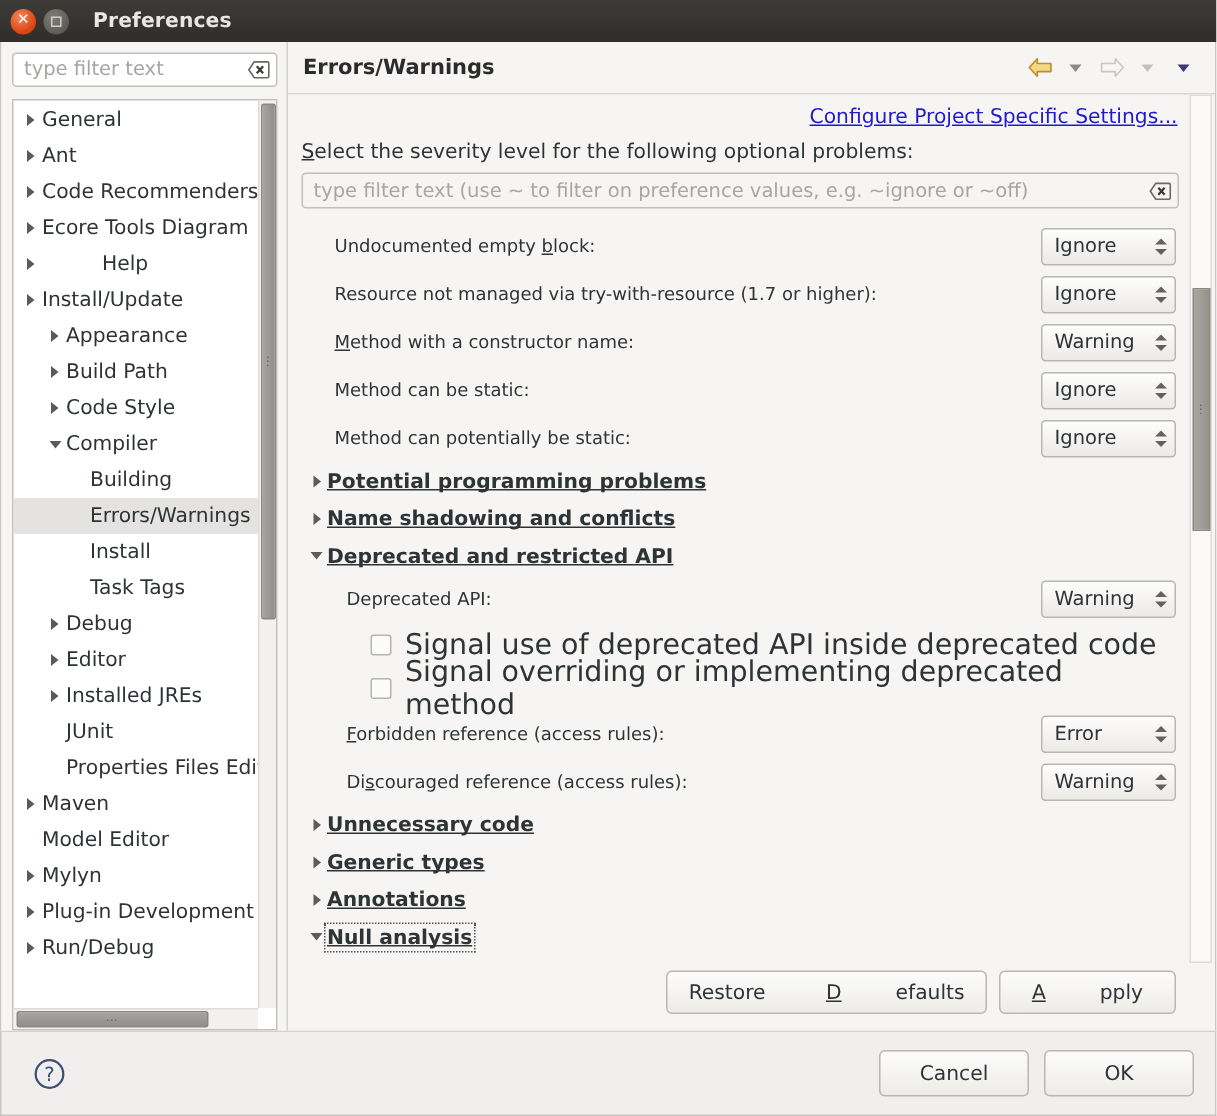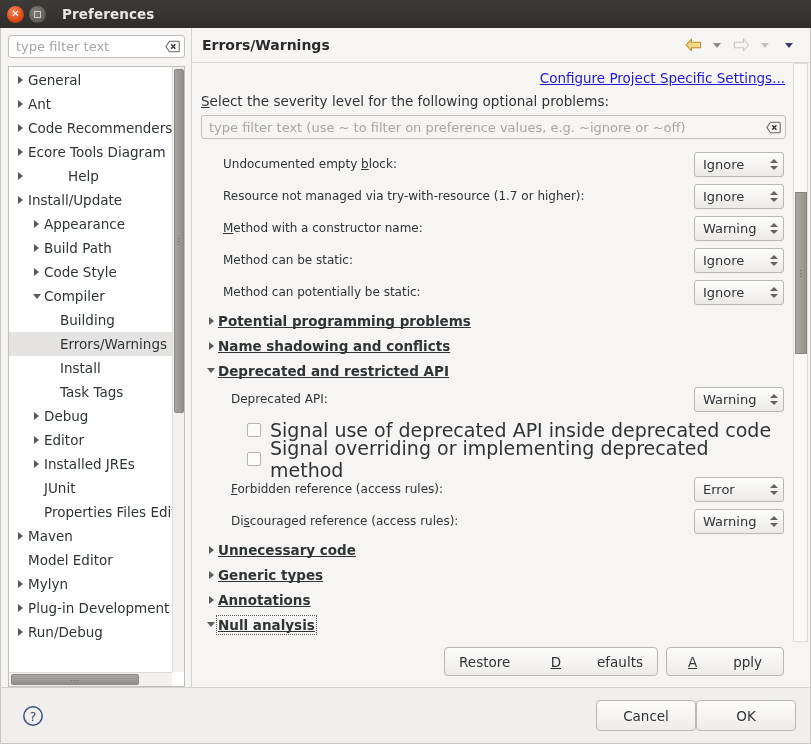--- a/index.html
+++ b/index.html
@@ -253,21 +253,21 @@
     background: #f0efed;
     border-top: 1px solid #d4d2ce;
     border-left: 1px solid #c9c7c3;
     border-right: 1px solid #c9c7c3;
     border-bottom: 1px solid #c9c7c3;
     display: flex; align-items: center;
     padding: 0 14px 0 20px;
   }
   #help-icon { width: 24px; height: 24px; flex: 0 0 24px; }
   #footer-spacer { flex: 1; }
-  #footer-btns { display: flex; }
+  #footer-btns { display: flex; gap: 10px; }
   #footer-btns .btn { min-width: 100px; height: 31px; }
 </style>
 </head>
 <body>
 
 <div id="titlebar">
   <div class="win-btn win-close">✕</div>
   <div class="win-btn win-max">
       <div class="sq"></div>
     </div>

